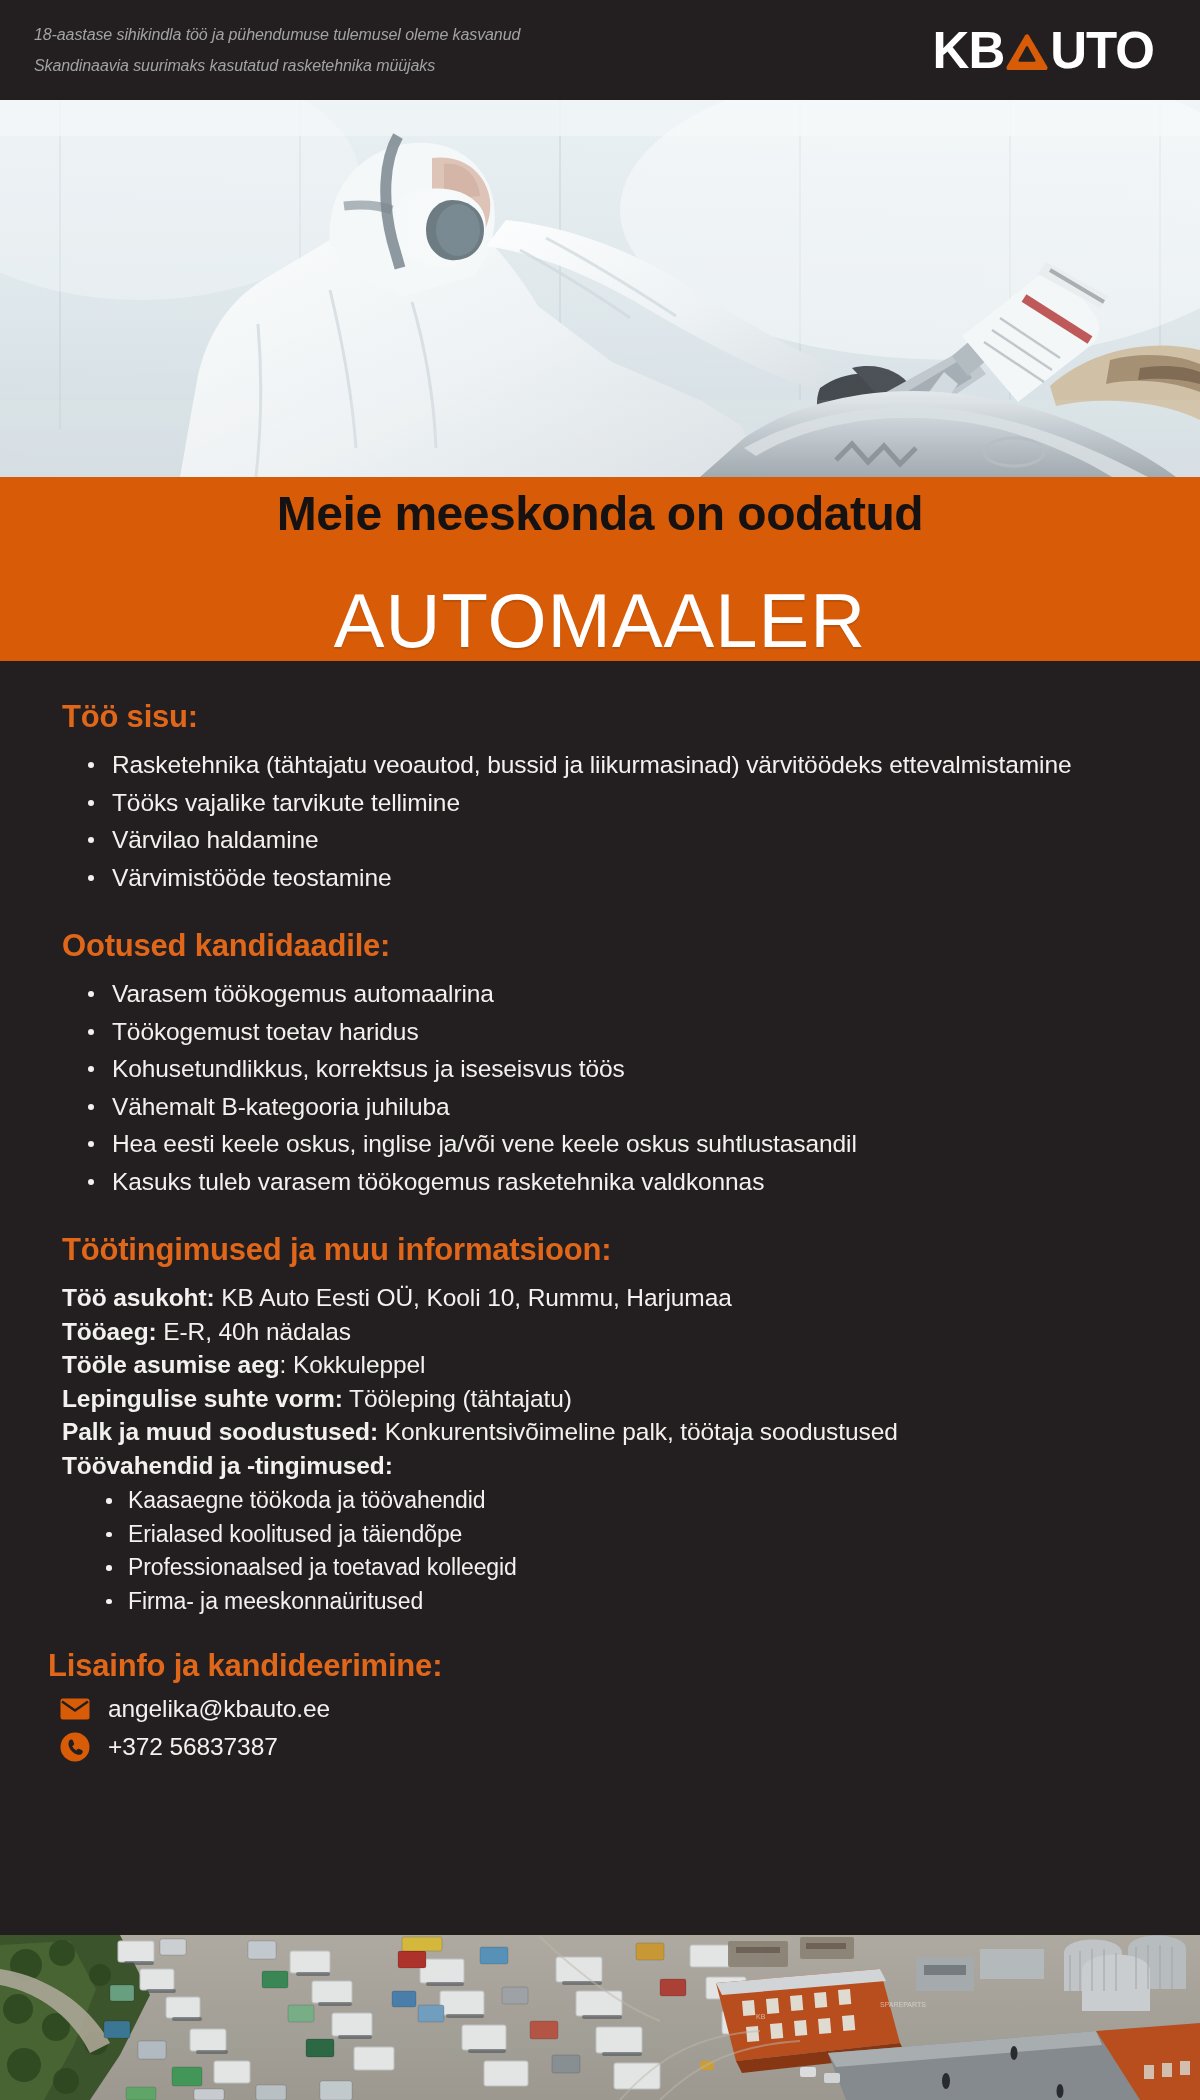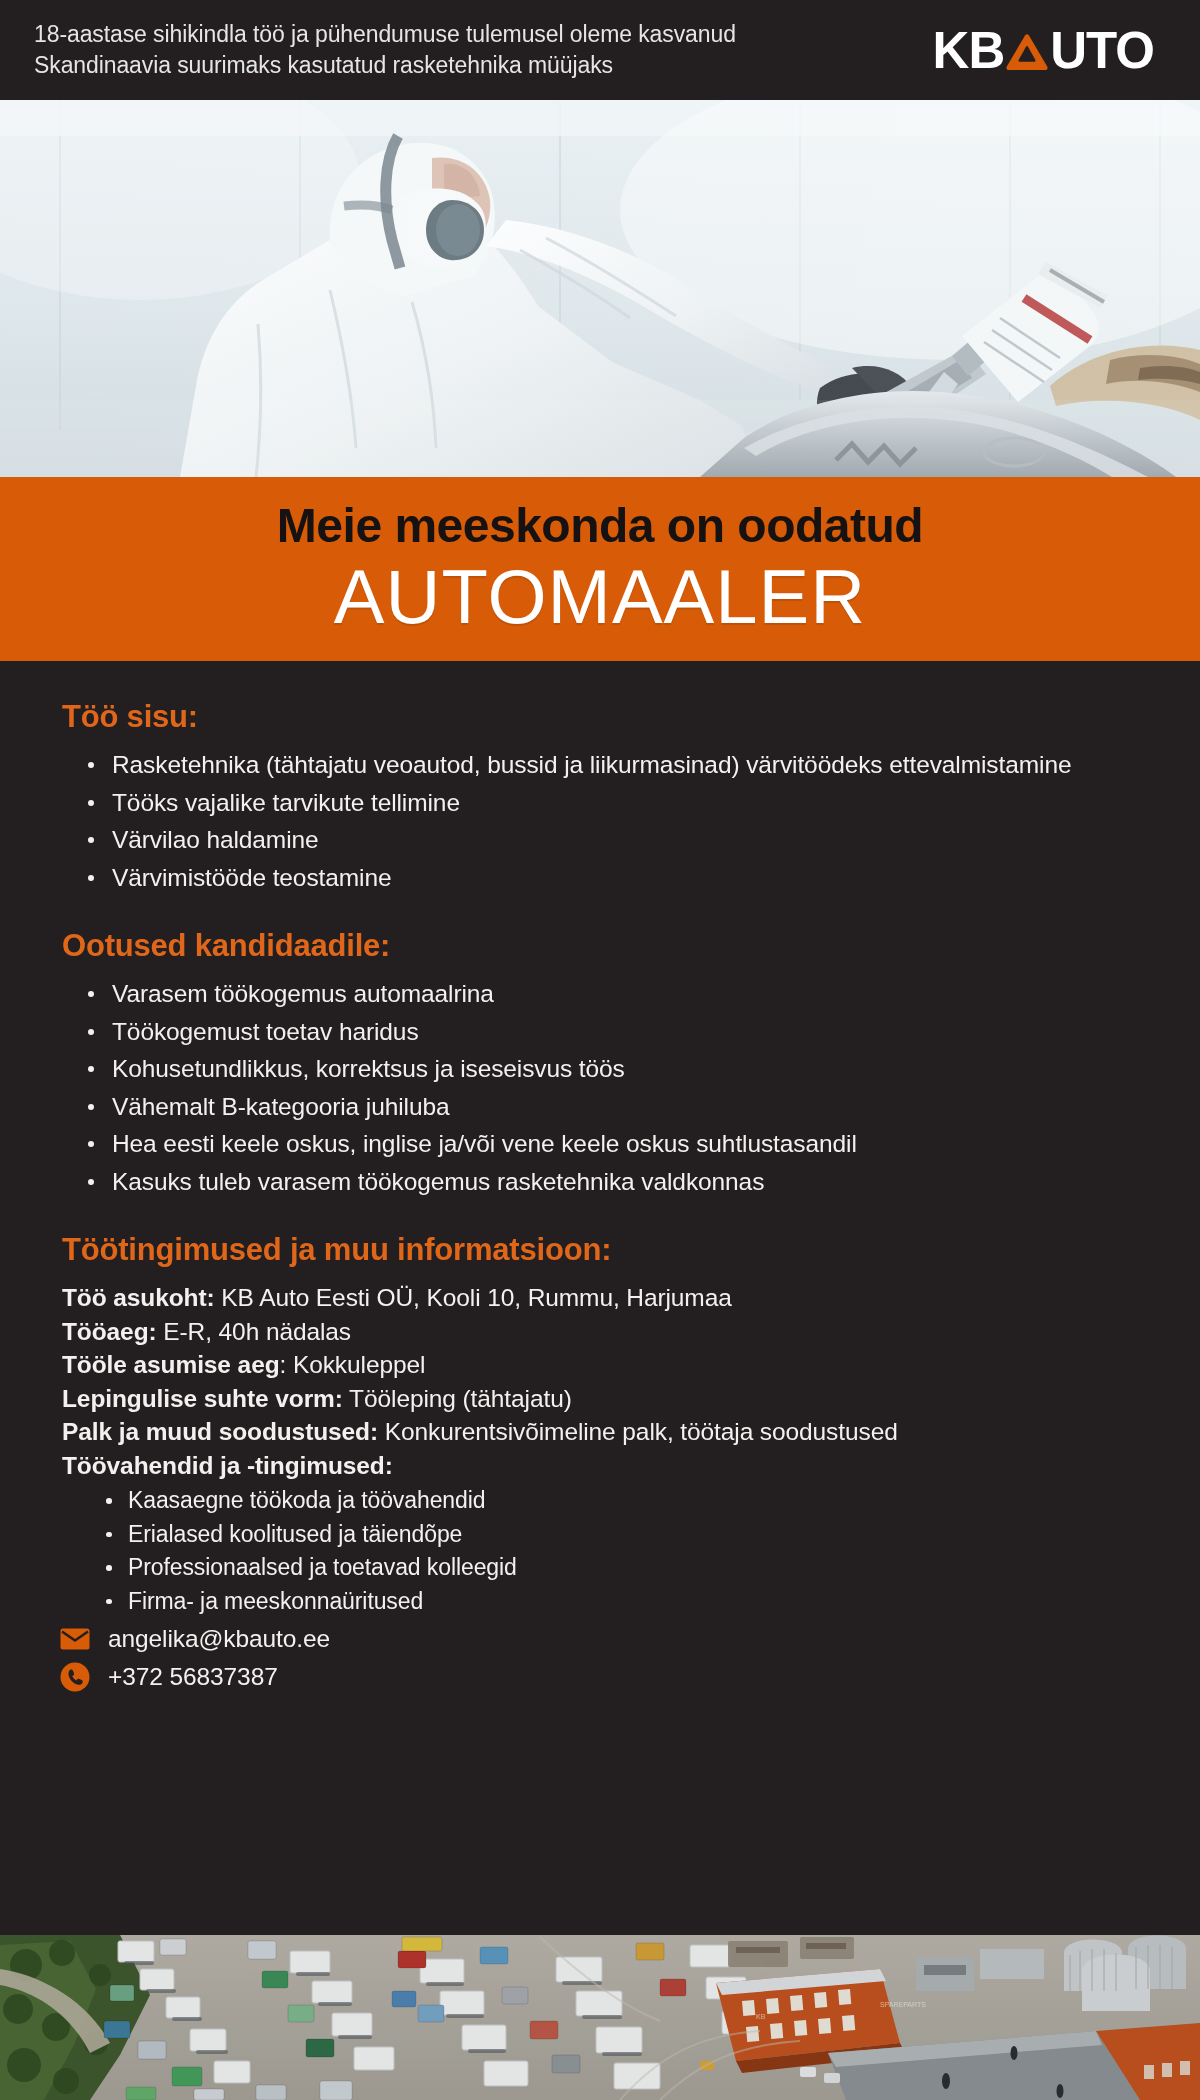--- a/index.html
+++ b/index.html
@@ -20,26 +20,27 @@
 
   
   .header {
     position:absolute; left:0; top:0;
     width:1200px; height:100px;
     background:#231F20;
     display:flex; align-items:center; justify-content:space-between;
     padding:0 30px 0 34px;
   }
   .tagline {
-    color:#e5e5e5;
-    font-size:23px;
+    color:#a3a3a3;
+    font-size:16px;
     line-height:31px;
     letter-spacing:-0.1px;
     max-width:840px;
     font-weight:400;
+    font-style:italic;
   }
   .tagline span { display:block; }
 
   
   .logo {
     display:flex; align-items:center;
     height:54px;
     margin-right:16px;
   }
   .logo-txt {
@@ -64,22 +65,22 @@
     background:#e7eef1;
   }
   .hero svg { display:block; width:1200px; height:377px; }
 
   
   .banner {
     position:absolute; left:0; top:477px;
     width:1200px; height:184px;
     background:#D85C08;
     display:flex; flex-direction:column;
-    align-items:center; justify-content:center;
-    padding-top:0;
+    align-items:center; justify-content:space-between;
+    padding-top:12px;
   }
   .banner-sub {
     color:#161212;
     font-size:48px;
     font-weight:700;
     letter-spacing:-0.5px;
     line-height:1.05;
   }
   .banner-title {
     color:#FFFFFF;
@@ -369,20 +370,21 @@
     </div>
 
     <div class="sub-label">Töövahendid ja -tingimused:</div>
     <ul class="sublist">
       <li>Kaasaegne töökoda ja töövahendid</li>
       <li>Erialased koolitused ja täiendõpe</li>
       <li>Professionaalsed ja toetavad kolleegid</li>
       <li>Firma- ja meeskonnaüritused</li>
     </ul>
 
+    <div class="contact-head">Lisainfo ja kandideerimine:</div>
 
     <div class="crow">
       <span class="cicon">
         <svg width="30" height="22" viewBox="0 0 30 22" xmlns="http://www.w3.org/2000/svg">
           <rect x="0.5" y="0.5" width="29" height="21" rx="2.5" fill="#D85C08"></rect>
           <path d="M2 3.5 L15 12.5 L28 3.5" stroke="#231F20" stroke-width="2.6" fill="none" stroke-linejoin="round"></path>
         </svg>
       </span>
       <span class="ctext">angelika@kbauto.ee</span>
     </div>

